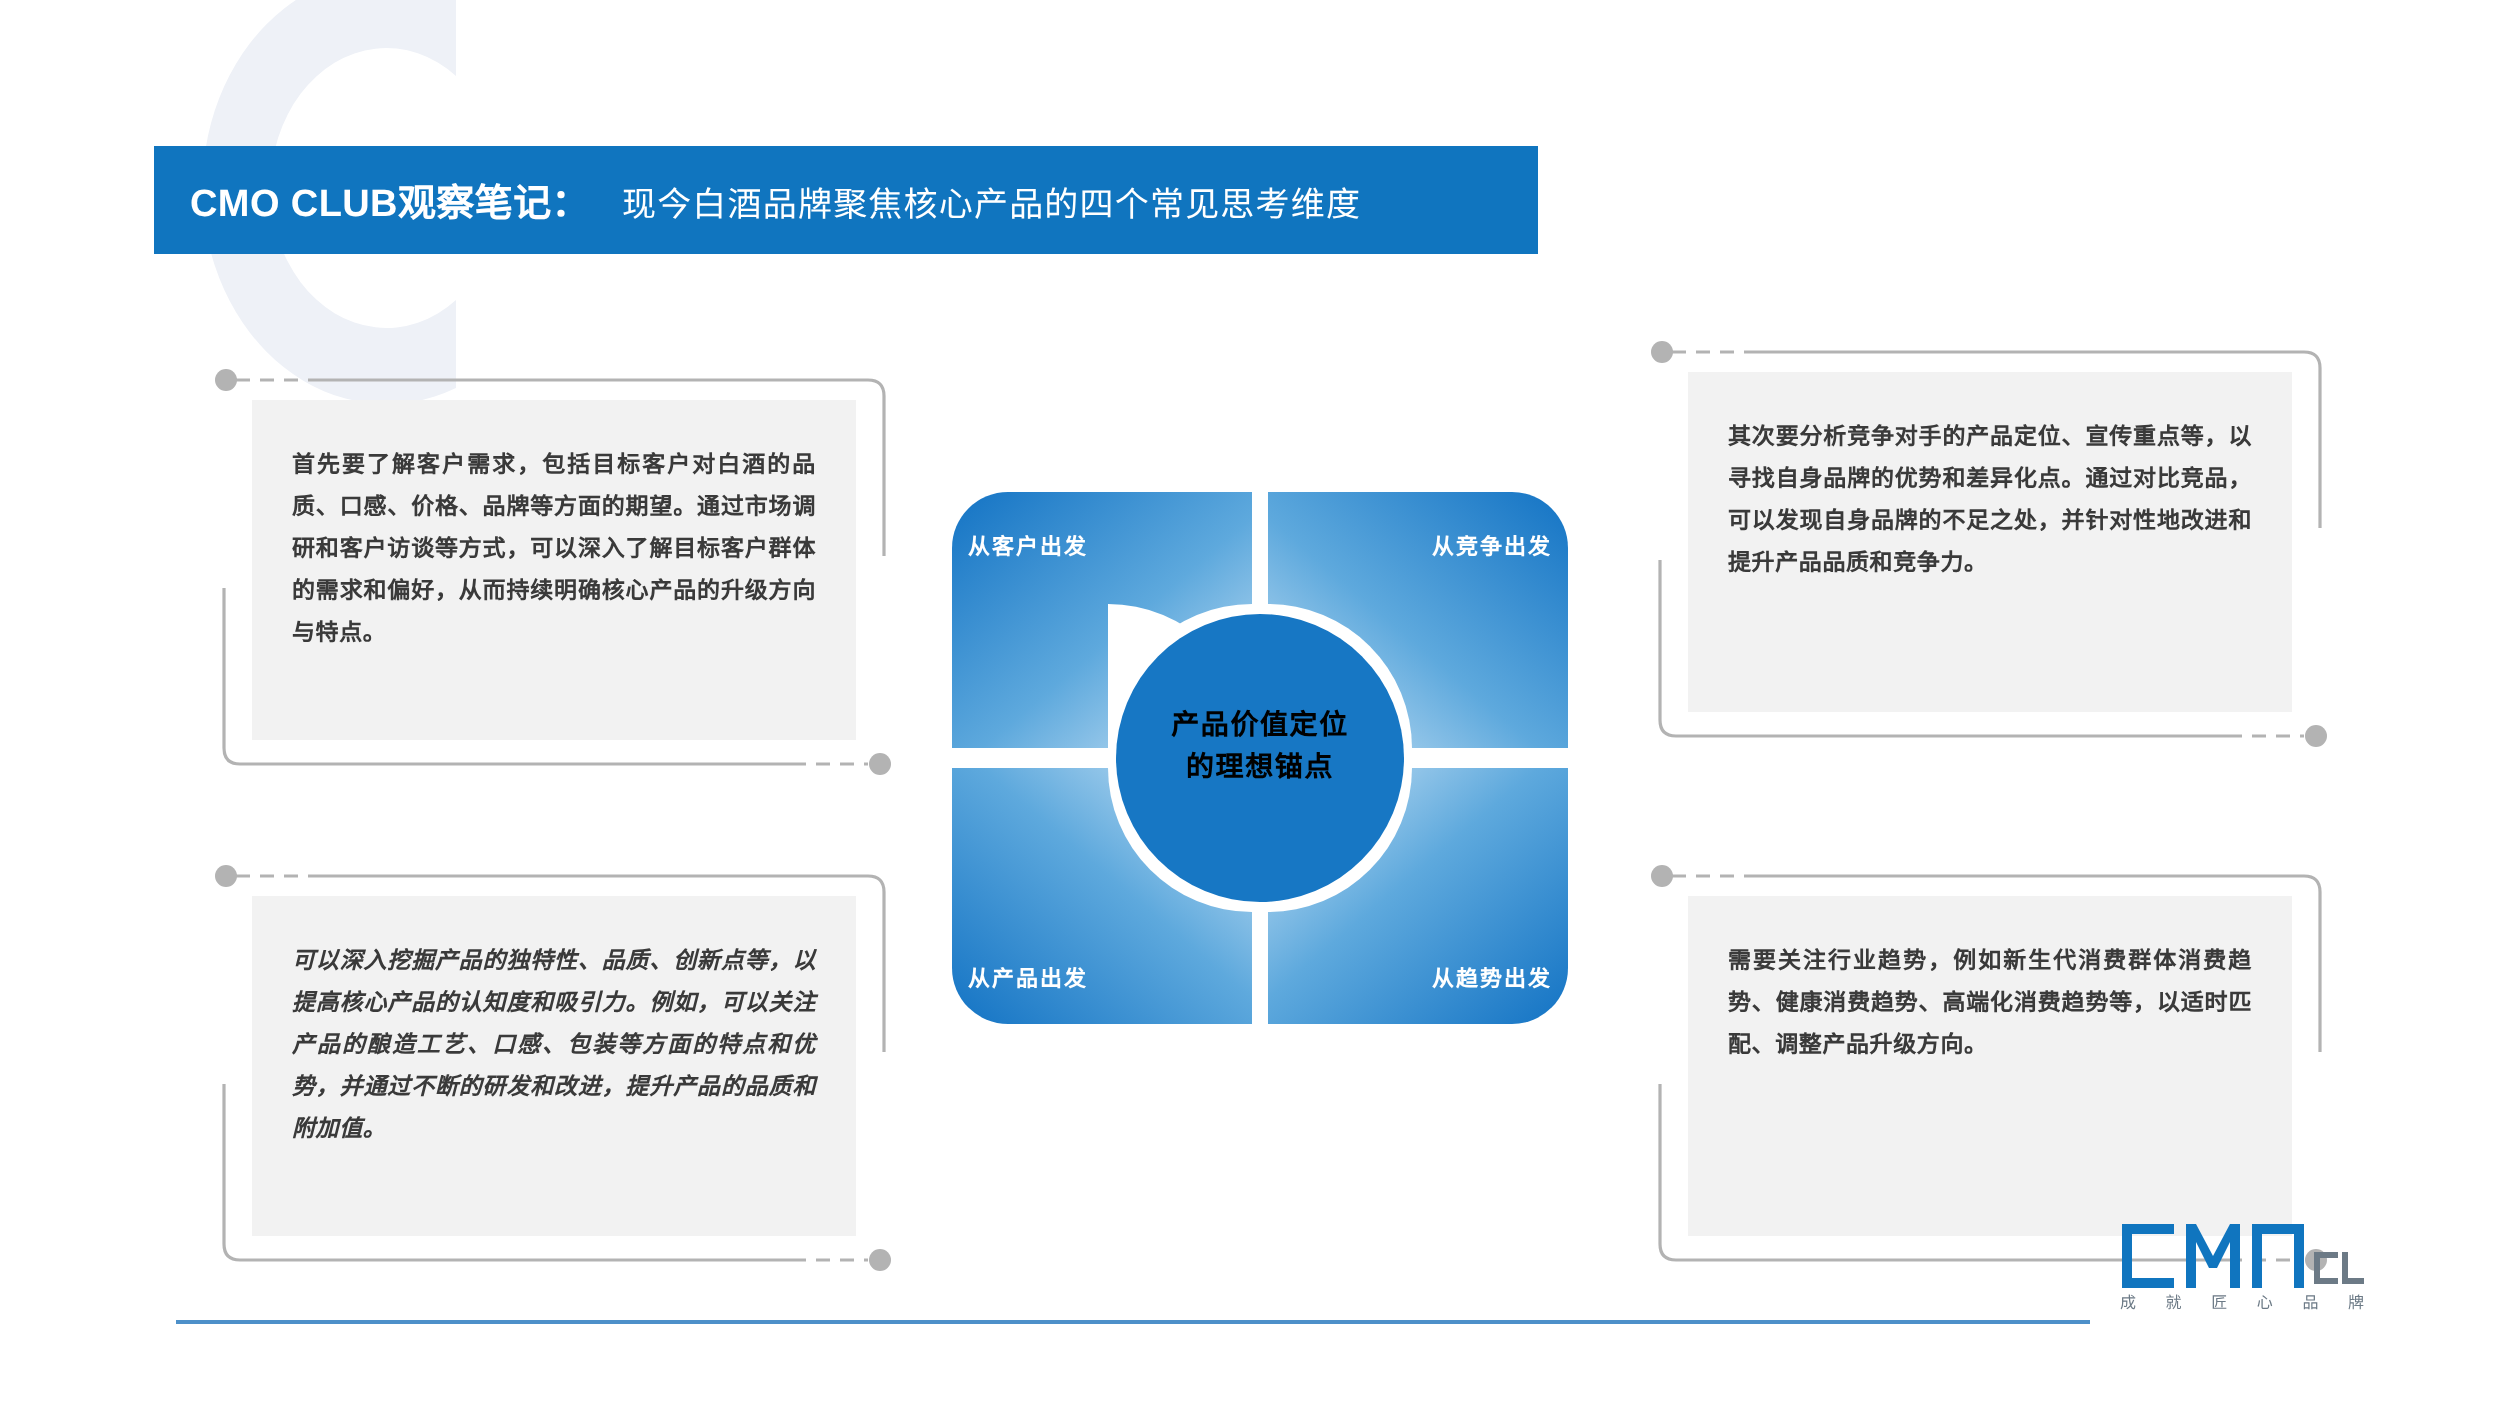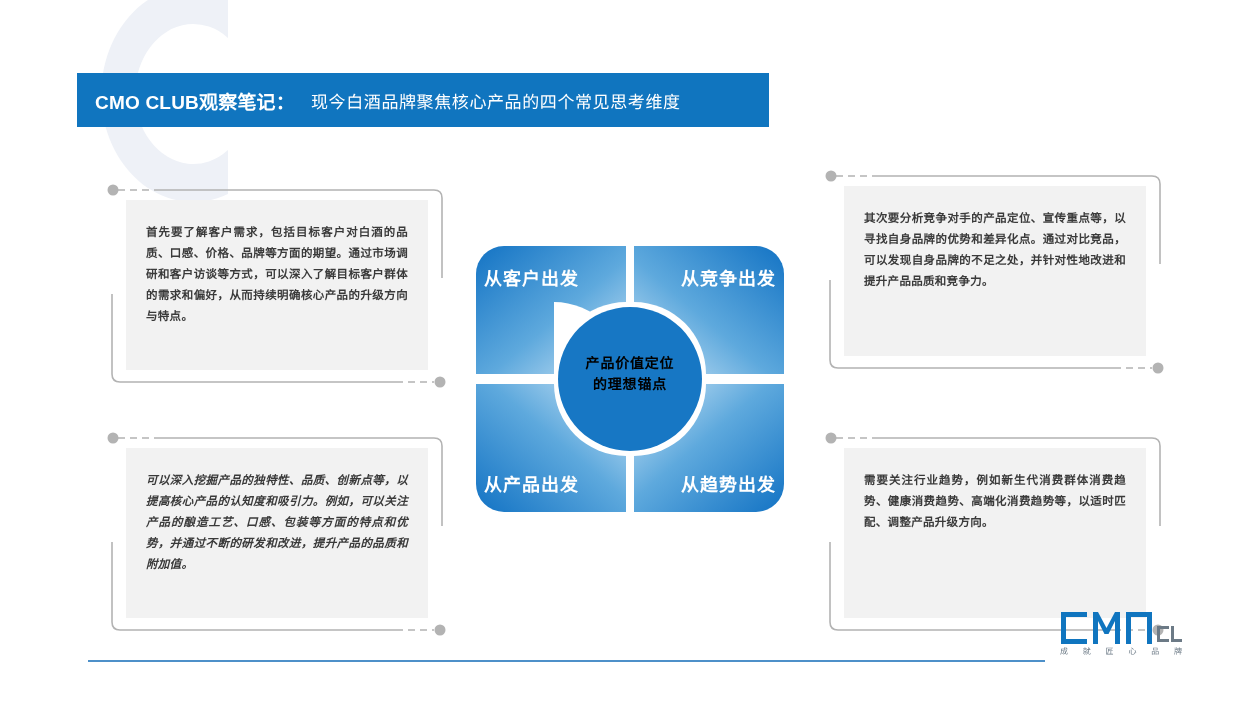--- a/index.html
+++ b/index.html
@@ -107,21 +107,21 @@
     left: 470px;
     top: 240px;
     width: 320px;
     height: 278px;
   }
   .flower svg { display: block; }
 
   .petal-label {
     position: absolute;
     font-family: "DejaVu Sans", "Liberation Sans", sans-serif;
-    font-size: 18px;
+    font-size: 11px;
     font-weight: bold;
     color: #ffffff;
     letter-spacing: 1px;
     white-space: nowrap;
   }
   .pl-tl { left: 14px;  top: 24px; }
   .pl-tr { right: 14px; top: 24px; }
   .pl-bl { left: 14px;  bottom: 22px; text-align: center; }
   .pl-br { right: 14px; bottom: 22px; }
 

